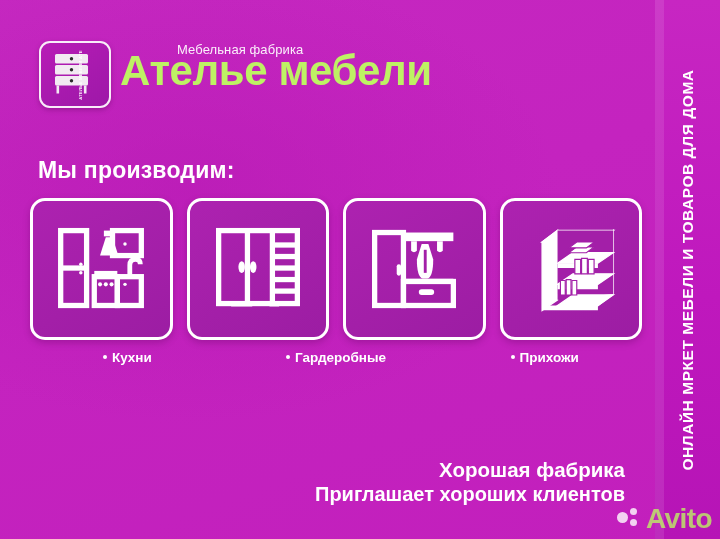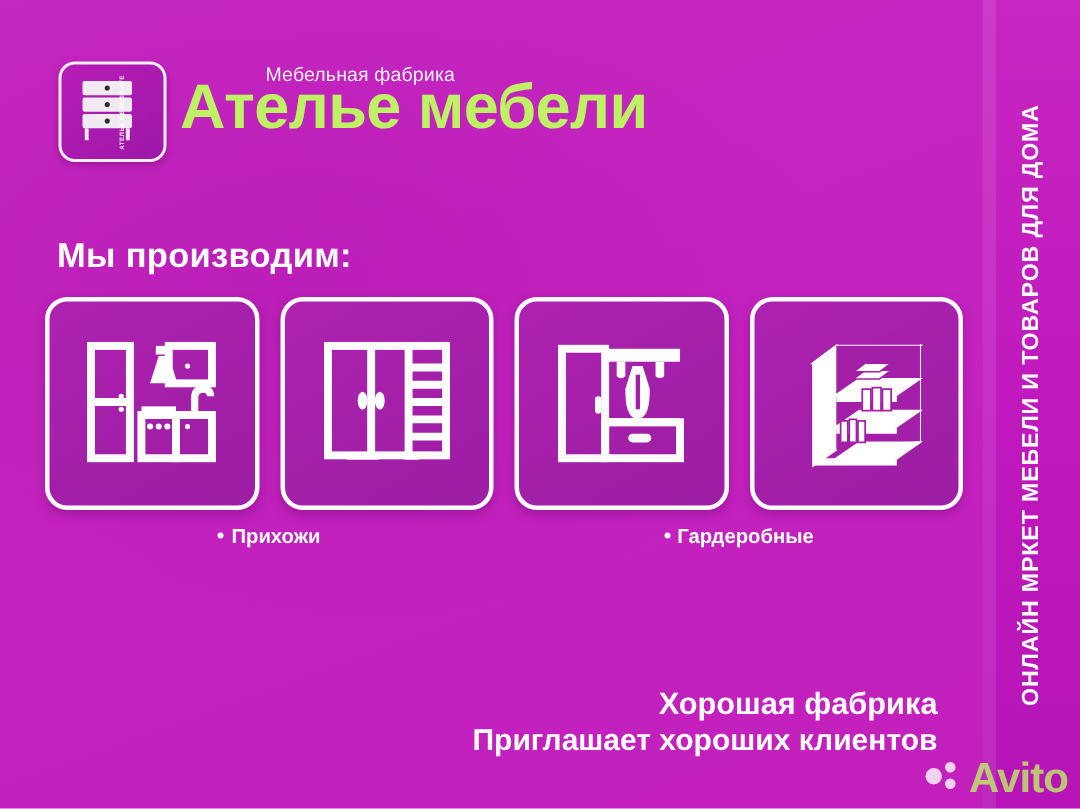--- a/index.html
+++ b/index.html
@@ -355,24 +355,27 @@
           <path d="M47 77 L47 61 L52 61 L52 77 Z" fill="#FFFFFF"></path>
           <path d="M53 77 L53 62 L58 62 L58 77 Z" fill="#FFFFFF"></path>
         </g>
       </svg>
     </div>
 
   </div>
 
   <div class="labels">
     <div class="label-item">
-      <span class="dot"></span><span>Прихожи</span>
+      <span class="dot"></span><span>Кухни</span>
     </div>
     <div class="label-item">
       <span class="dot"></span><span>Гардеробные</span>
+    </div>
+    <div class="label-item">
+      <span class="dot"></span><span>Прихожи</span>
     </div>
   </div>
 
   <div class="tagline">
     <span class="l1">Хорошая фабрика</span>
     <span class="l2">Приглашает хороших клиентов</span>
   </div>
 
   <div class="avito">
     <div class="avito-dots">

